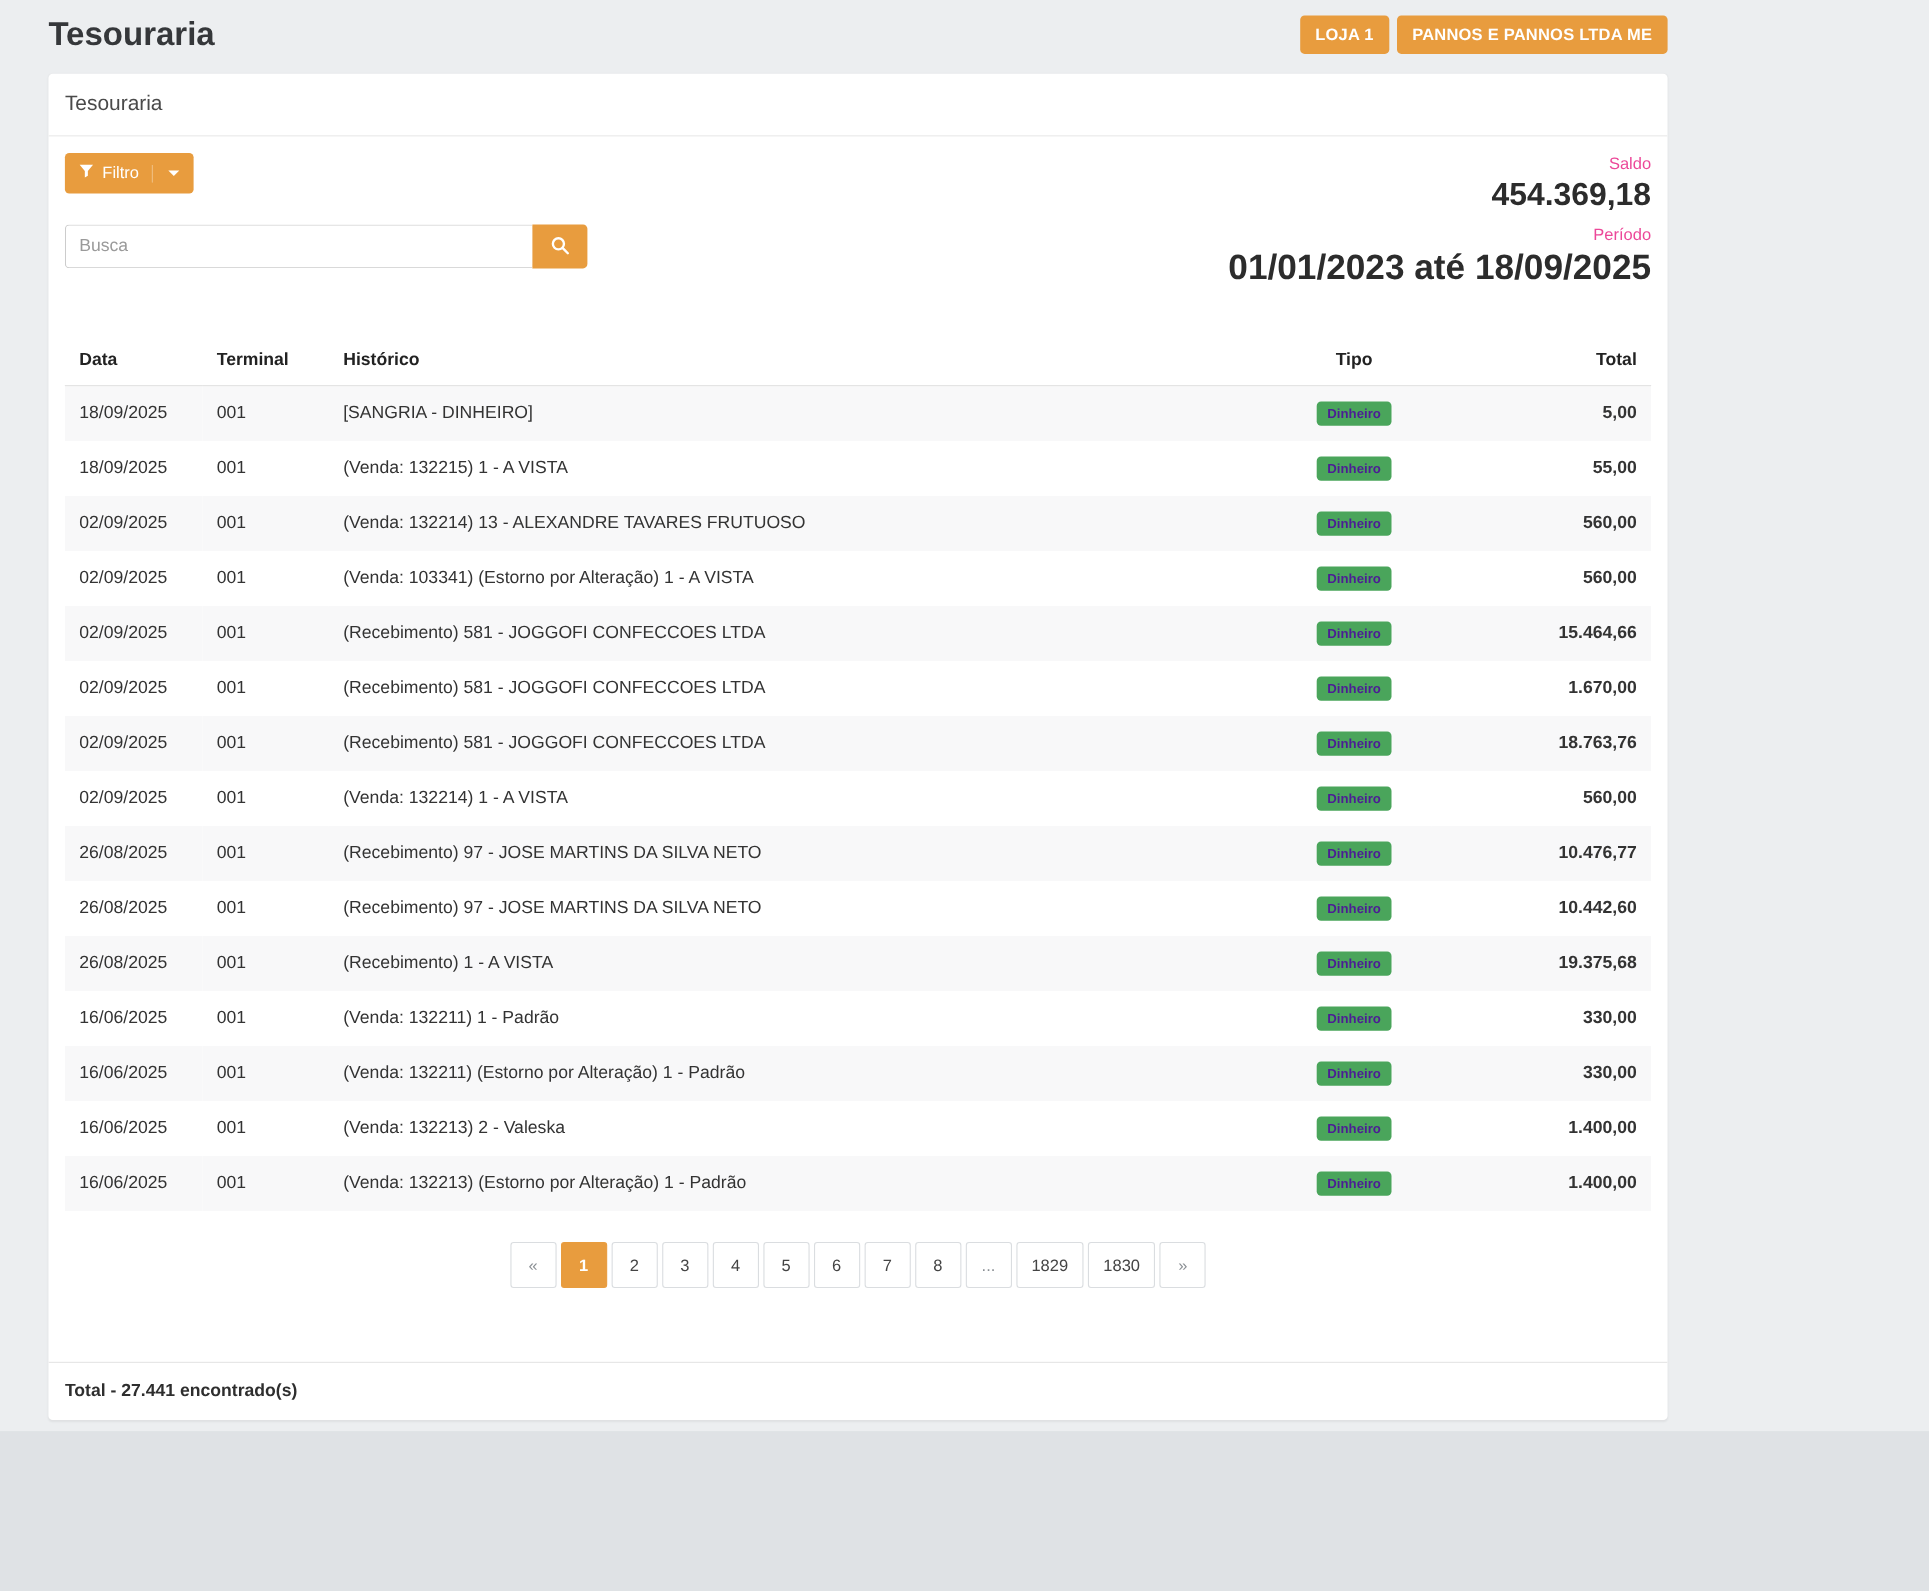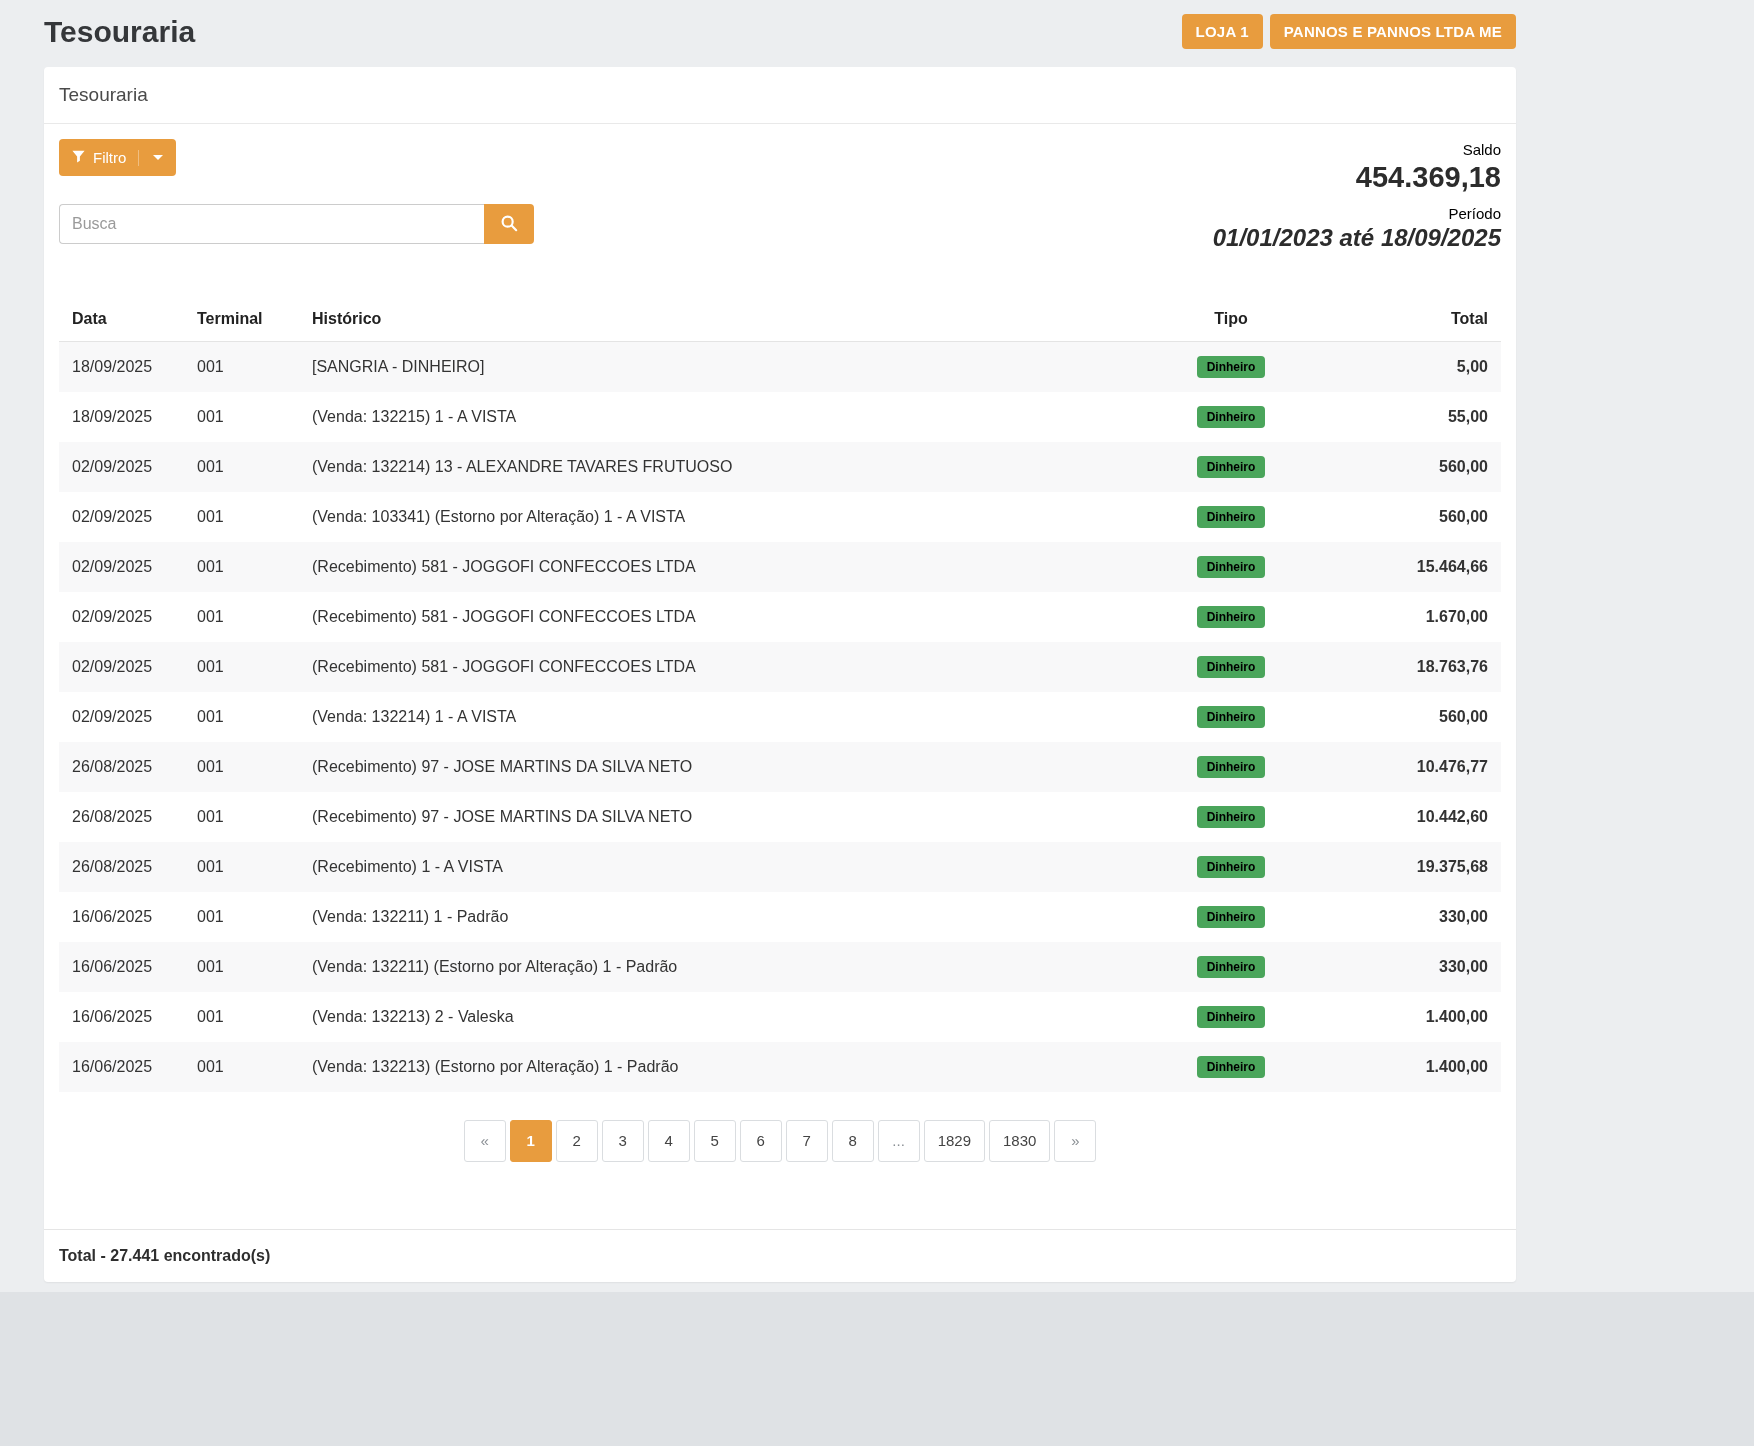--- a/index.html
+++ b/index.html
@@ -125,35 +125,34 @@
     justify-content:center;
     cursor:pointer;
   }
   
   .summary{
     text-align:right;
     padding-top:2px;
   }
   .summary .sum-label{
     font-size:15px;
-    color:#000000;
+    color:#ec4899;
     margin-bottom:2px;
   }
   .summary .sum-value{
     font-size:29px;
     font-weight:700;
     color:#2c2c2c;
     line-height:1.2;
     margin-bottom:10px;
     margin-left:16px;
   }
   .summary .sum-value.periodo{
-    font-size:24px;
+    font-size:32px;
     margin-bottom:0;
-    font-style:italic;
   }
   
   table.tes-table{
     width:100%;
     border-collapse:collapse;
     margin-top:44px;
     font-size:16px;
   }
   .tes-table th{
     text-align:left;
@@ -166,21 +165,21 @@
     padding:14px 13px;
     color:#333;
   }
   .tes-table tbody tr:nth-child(odd){background:#f8f8f9;}
   .al-center{text-align:center !important;}
   .al-right{text-align:right !important;}
   .col-valor{font-weight:700;color:#222;}
   .badge{
     display:inline-block;
     background:var(--badge);
-    color:#000000;
+    color:#4c1d95;
     font-size:12px;
     font-weight:700;
     padding:5px 10px;
     border-radius:4px;
     line-height:1;
   }
   
   .pagination{
     display:flex;
     justify-content:center;

